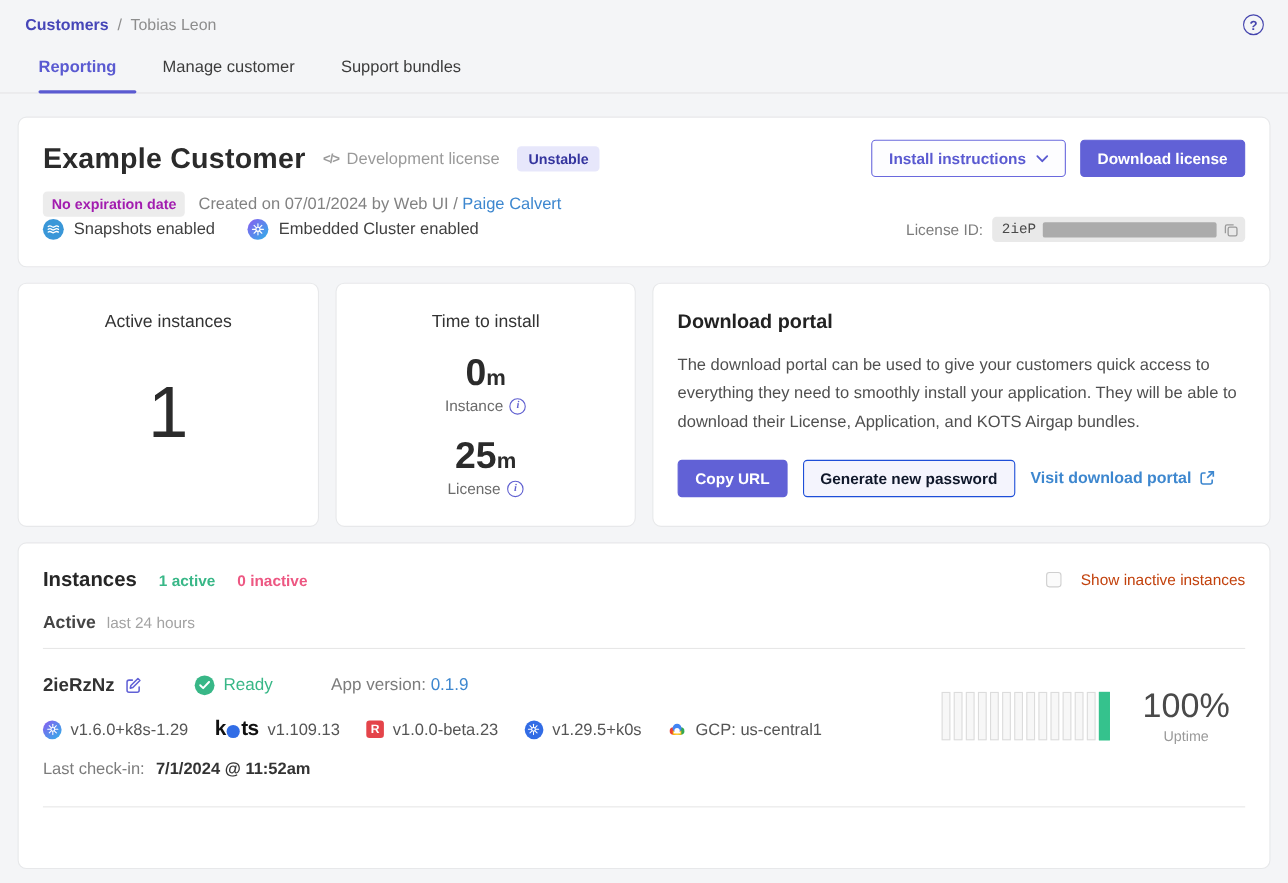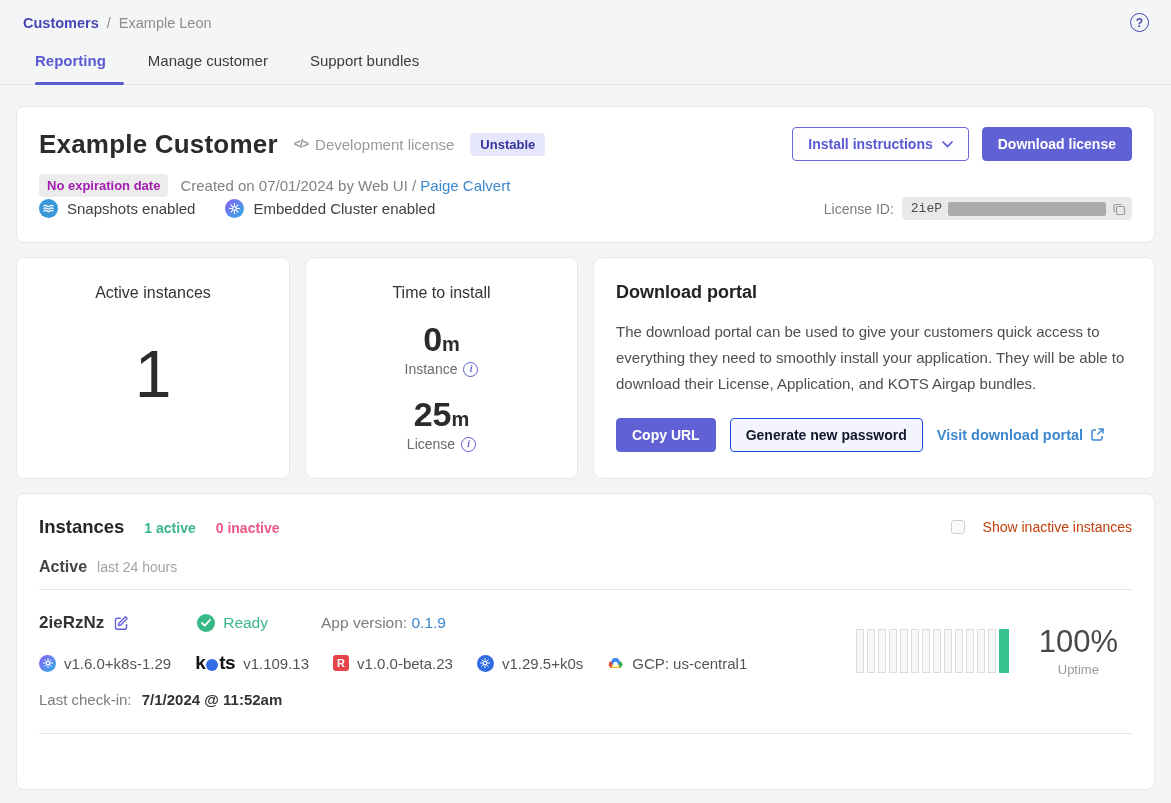--- a/index.html
+++ b/index.html
@@ -83,21 +83,21 @@
   .checkbox { width:14px; height:14px; border:1px solid #cfcfcf; border-radius:3px; background:#fbfbfb; cursor:pointer; }
   .inst-sub { display:flex; align-items:baseline; gap:10px; margin-top:20px; }
   .inst-sub-title { font-size:16px; font-weight:700; color:#454545; }
   .inst-sub-note { font-size:14px; color:#a3a3a3; }
   .divider { border-top:1px solid #e7e7e7; margin-top:13px; }
   .inst-body { display:flex; justify-content:space-between; }
   .inst-left { padding-top:23px; }
   .id-row { display:flex; align-items:center; }
   .inst-id { font-size:17px; font-weight:700; color:#333; }
   .edit-icon { margin-left:9px; display:inline-flex; cursor:pointer; }
-  .ready-wrap { display:flex; align-items:center; gap:8px; margin-left:68px; }
+  .ready-wrap { display:flex; align-items:center; gap:8px; margin-left:48px; }
   .ready-circle { width:18px; height:18px; border-radius:50%; background:#38b787; display:flex; align-items:center; justify-content:center; }
   .ready-text { font-size:15.5px; color:#38b787; }
   .appver { margin-left:53px; font-size:15.5px; color:#7c7c7c; }
   .ver-row { display:flex; align-items:center; gap:24px; margin-top:19px; }
   .ver-item { display:flex; align-items:center; gap:8px; font-size:15px; color:#555;text-align:center; }
   .circle-icon-sm { width:17px; height:17px; border-radius:50%; display:inline-flex; align-items:center; justify-content:center; flex:none; }
   .kots-logo { display:inline-flex; align-items:center; font-weight:800; font-size:19px; color:#111; letter-spacing:-0.5px; }
   .kots-o { width:12px; height:12px; border-radius:50%; background:#316de6; margin:3px 1px 0; }
   .r-icon { width:16px; height:16px; border-radius:3px; background:#e4444a; color:#fff; font-size:11px; font-weight:700;
     display:inline-flex; align-items:center; justify-content:center; }
@@ -115,21 +115,21 @@
   .bottom-divider { border-top:1px solid #e7e7e7; margin-top:25px; }
   svg { display:block; }
 </style>
 </head>
 <body>
 
 <div class="topbar">
   <div class="breadcrumb">
     <span class="root">Customers</span>
     <span class="sep">/</span>
-    <span class="current">Example Leon</span>
+    <span class="current">Tobias Leon</span>
   </div>
   <div class="help-icon">?</div>
 </div>
 
 <div class="tabs">
   <div class="tab active">Reporting</div>
   <div class="tab">Manage customer</div>
   <div class="tab">Support bundles</div>
 </div>
 

